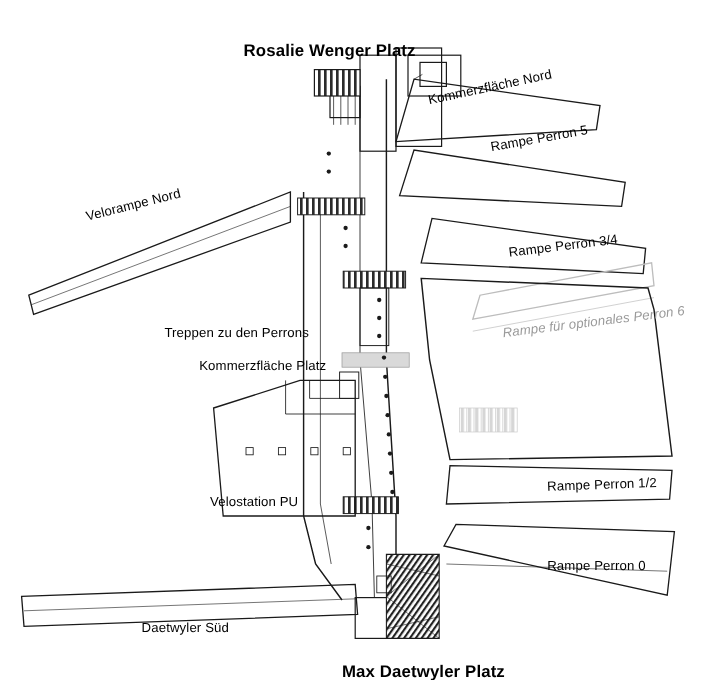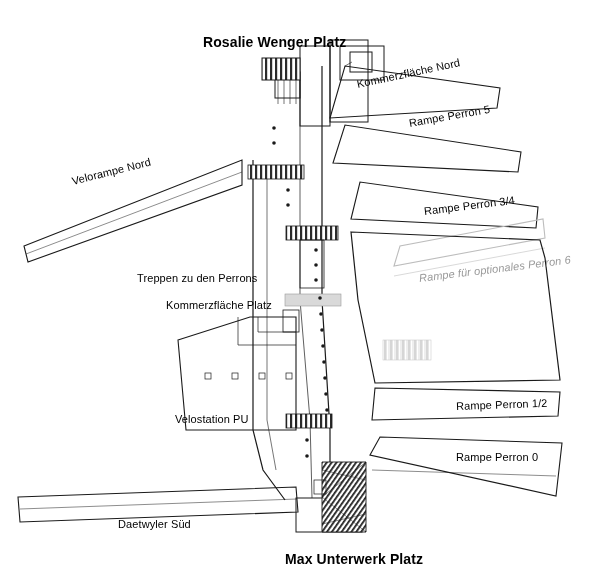--- a/index.html
+++ b/index.html
@@ -158,17 +158,17 @@
   <div class="lbl bold" style="left:203px;top:34px;">Rosalie Wenger Platz</div>
   <div class="lbl" style="left:357px;top:78px;transform:rotate(-12deg);transform-origin:left center;">Kommerzfläche Nord</div>
   <div class="lbl" style="left:409px;top:117px;transform:rotate(-10deg);transform-origin:left center;">Rampe Perron 5</div>
   <div class="lbl" style="left:424px;top:205px;transform:rotate(-7deg);transform-origin:left center;">Rampe Perron 3/4</div>
   <div class="lbl" style="left:72px;top:175px;transform:rotate(-14deg);transform-origin:left center;">Velorampe Nord</div>
   <div class="lbl grey italic" style="left:419px;top:272px;transform:rotate(-7deg);transform-origin:left center;">Rampe für optionales Perron 6</div>
   <div class="lbl" style="left:137px;top:272px;">Treppen zu den Perrons</div>
   <div class="lbl" style="left:166px;top:299px;">Kommerzfläche Platz</div>
   <div class="lbl" style="left:456px;top:400px;transform:rotate(-2deg);transform-origin:left center;">Rampe Perron 1/2</div>
   <div class="lbl" style="left:175px;top:413px;">Velostation PU</div>
-  <div class="lbl" style="left:456px;top:451px;">Rampe Perron 0</div>
+  <div class="lbl" style="left:456px;top:466px;">Rampe Perron 0</div>
   <div class="lbl" style="left:118px;top:518px;">Daetwyler Süd</div>
-  <div class="lbl bold" style="left:285px;top:551px;">Max Unterwerk Platz</div>
+  <div class="lbl bold" style="left:285px;top:551px;">Max Daetwyler Platz</div>
 
 </div>
 
 </body></html>

